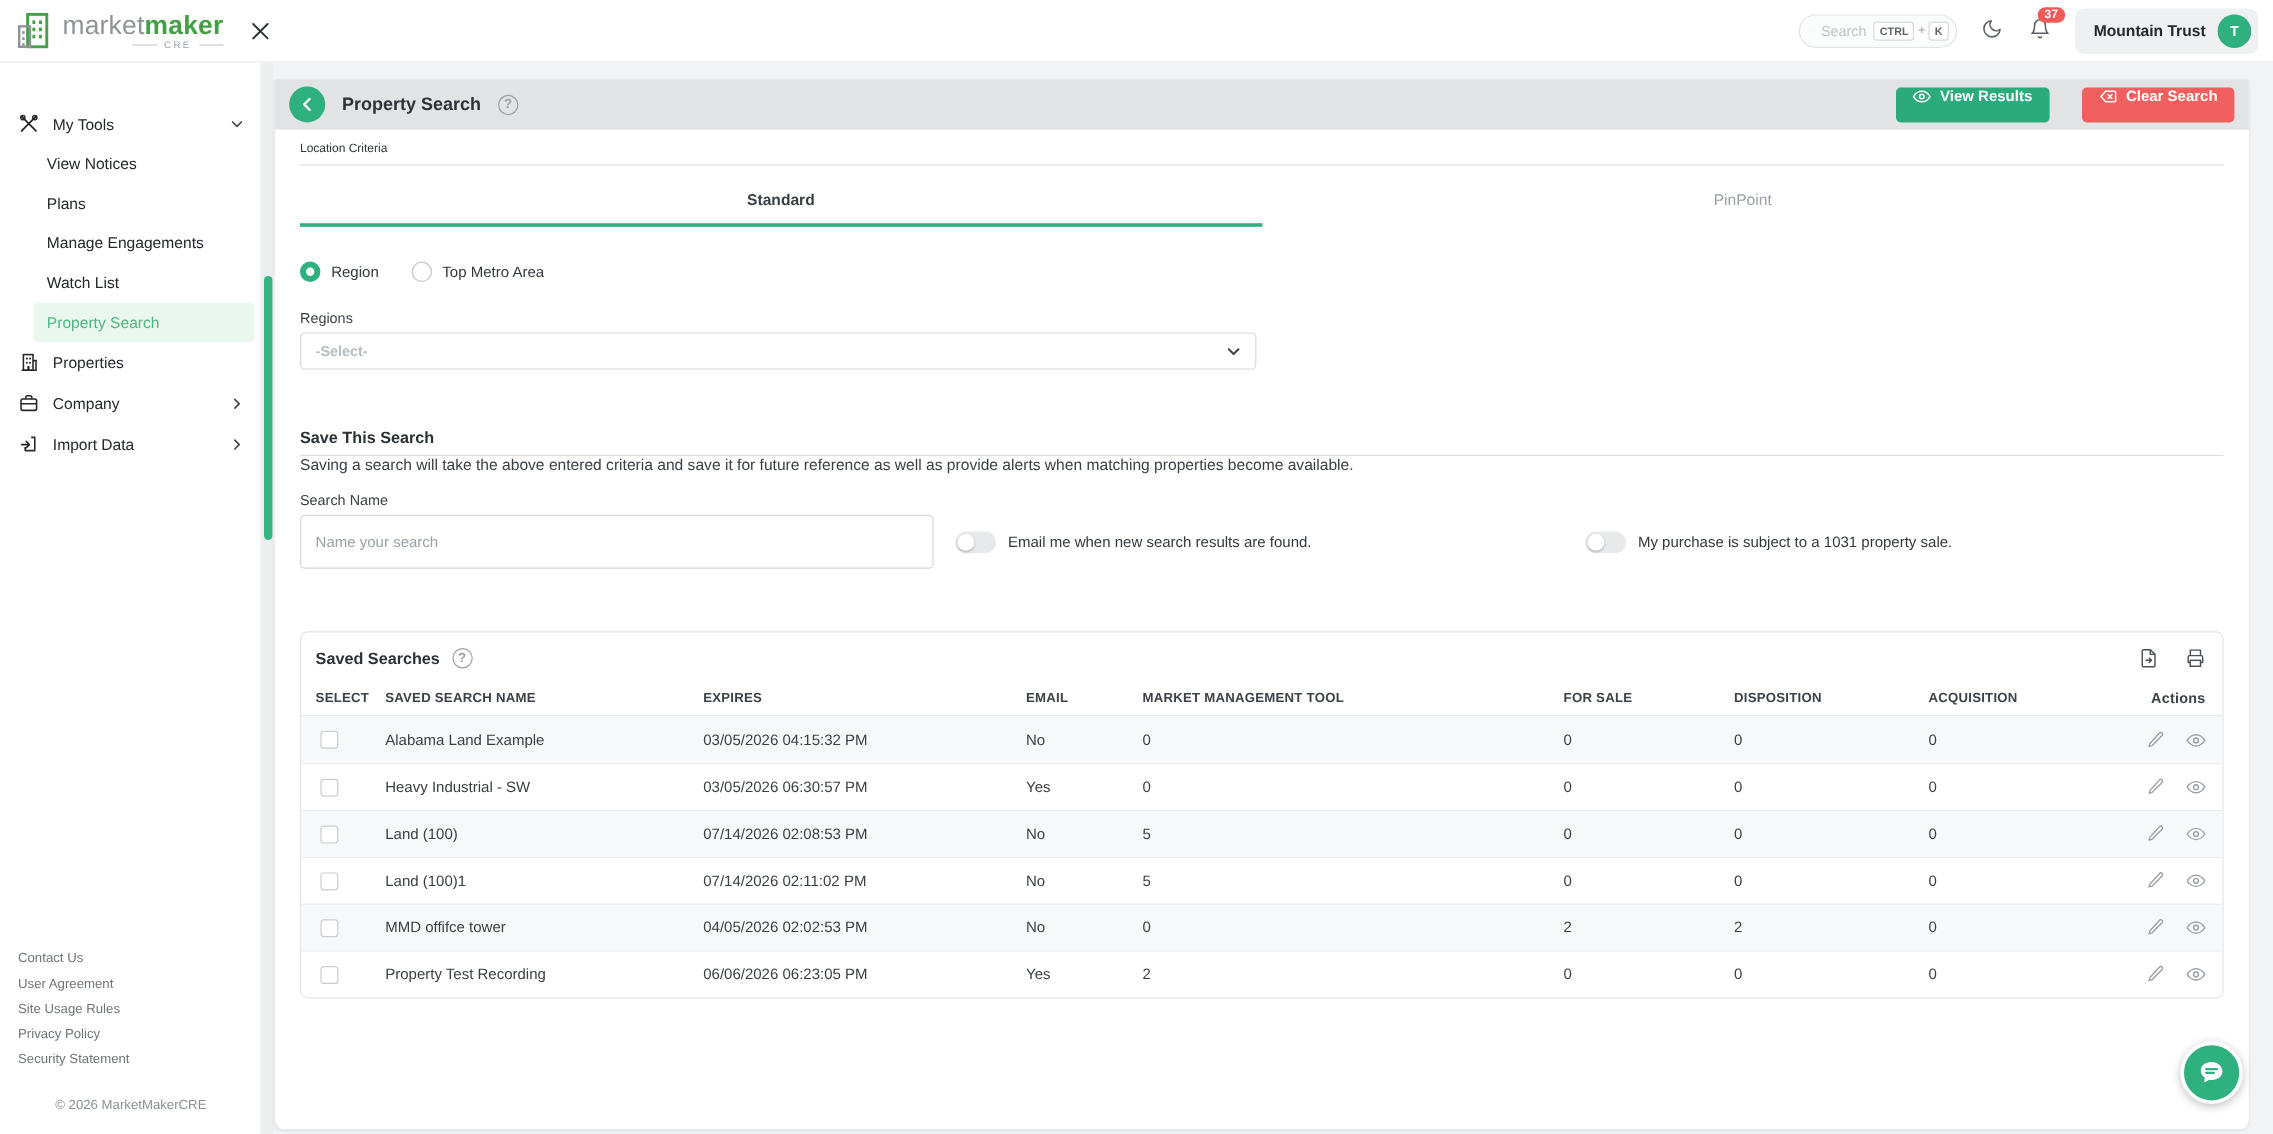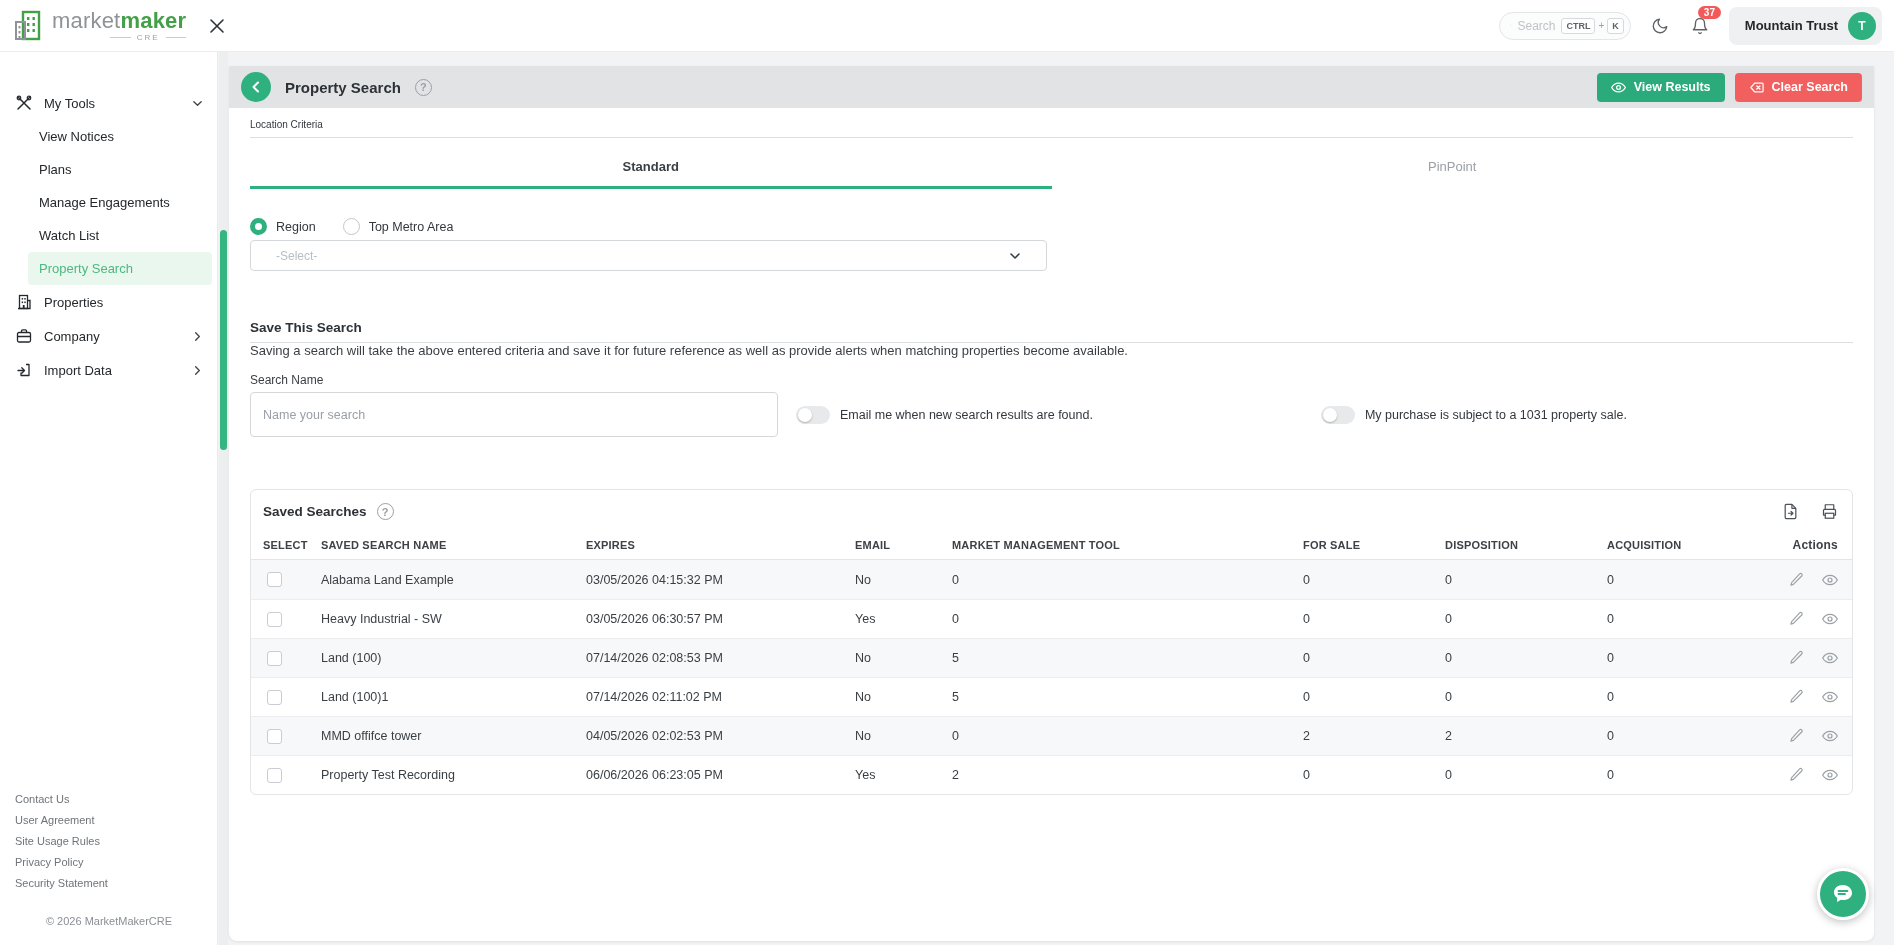--- a/index.html
+++ b/index.html
@@ -14,21 +14,21 @@
   .brand-w2 { color:#43a047; font-weight:700; }
   .brand-sub { display:flex; align-items:center; gap:6px; margin-top:2px; padding-left:58px; }
   .brand-sub .line { flex:1; height:1px; background:#c9ccce; }
   .brand-sub span { font-size:8px; color:#9aa0a6; letter-spacing:2px; }
   .close-x { margin-left:22px; width:18px; height:18px; cursor:pointer; }
   .topbar-right { margin-left:auto; display:flex; align-items:center; gap:18px; margin-right:12px; }
   .search-pill { display:flex; align-items:center; width:132px; height:28px; border:1px solid #e3e5e8; border-radius:14px; background:#fbfcfc; padding:0 6px 0 10px; gap:6px; }
   .search-pill .ph { font-size:12px; color:#bfc4c9; flex:1; }
   .kbd { font-size:9px; font-weight:700; color:#5f6368; border:1px solid #d7dadd; background:#fff; border-radius:3px; padding:2px 4px; }
   .kbd-plus { font-size:10px; color:#9aa0a6; margin:0 -3px; }
-  .icon-btn { position:relative; width:22px; height:22px; display:flex; align-items:center; justify-content:center; cursor:pointer; color:#5f6368; }
+  .icon-btn { position:relative; width:22px; height:22px; display:flex; align-items:flex-start; justify-content:center; cursor:pointer; color:#5f6368; }
   .badge { position:absolute; top:-9px; left:9px; background:#f25a5a; color:#fff; font-size:10px; font-weight:700; border-radius:9px; padding:1px 6px; }
   .user-chip { display:flex; align-items:center; gap:10px; background:#eef0f2; border-radius:8px; height:38px; padding:0 6px 0 16px; cursor:pointer; }
   .user-name { font-size:13px; font-weight:700; color:#25282b; }
   .avatar { width:28px; height:28px; border-radius:50%; background:#2eb07f; color:#fff; font-size:12px; font-weight:700; display:flex; align-items:center; justify-content:center; }
 
   
   .sidebar { position:absolute; left:0; top:52px; width:218px; bottom:0; background:#fff; border-right:1px solid #e8eaec; display:flex; flex-direction:column; z-index:20; }
   .nav { padding-top:34px; }
   .nav-item { display:flex; align-items:center; height:34px; padding:0 14px 0 16px; font-size:13px; color:#24282c; cursor:pointer; gap:12px; }
   .nav-item .chev { margin-left:auto; color:#44484c; }
@@ -43,40 +43,40 @@
   .main { position:absolute; left:218px; top:52px; right:0; bottom:0; background:#f2f3f5; }
   .vscroll { position:absolute; left:1px; top:0; bottom:0; width:9px; background:#eceef0; }
   .vscroll-thumb { position:absolute; left:1px; top:178px; width:7px; height:220px; background:#35b57f; border-radius:4px; }
   .card { position:absolute; left:11px; top:14px; width:1645px; bottom:4px; background:#fff; border-radius:0 0 8px 8px; box-shadow:0 1px 3px rgba(0,0,0,.08); }
   .card-header { height:42px; background:#e1e3e5; display:flex; align-items:center; padding:0 12px; gap:14px; }
   .back-btn { width:30px; height:30px; border-radius:50%; background:#2eb07f; color:#fff; display:flex; align-items:center; justify-content:center; cursor:pointer; }
   .page-title { font-size:15px; font-weight:700; color:#2d3237; }
   .help { width:17px; height:17px; border:1.5px solid #9aa0a6; border-radius:50%; color:#9aa0a6; font-size:11px; font-weight:700; display:inline-flex; align-items:center; justify-content:center; }
   .help::after { content:"?"; }
   .hdr-actions { margin-left:auto; display:flex; gap:10px; }
-  .btn { display:flex; align-items:center; gap:8px; height:29px; padding:0 14px; border-radius:4px; color:#fff; font-size:12.5px; font-weight:700; cursor:pointer; border:none; }
+  .btn { display:flex; align-items:flex-start; gap:8px; height:29px; padding:0 14px; border-radius:4px; color:#fff; font-size:12.5px; font-weight:700; cursor:pointer; border:none;margin-left:17px; }
   .btn-green { background:#2bab7b; }
   .btn-red { background:#f25f5f; }
 
   .card-body { padding:0 21px; position:relative; }
   .sect-label { margin-top:11px; font-size:10px; color:#33383d; }
   .rule { border:none; border-top:1px solid #dcdee0; margin-top:7px; }
 
   .tabs { display:flex; margin-top:21px; }
   .tab { width:50%; text-align:center; padding-bottom:12px; font-size:13px; cursor:pointer; }
   .tab.active { color:#3a3f44; font-weight:700; border-bottom:3px solid #2eb180; }
   .tab.inactive { color:#9aa0a6; }
 
   .radio-row { display:flex; align-items:center; margin-top:29px; gap:9px; }
   .radio-on { width:17px; height:17px; border-radius:50%; border:5px solid #2eb07f; background:#fff; cursor:pointer; }
   .radio-off { width:17px; height:17px; border-radius:50%; border:1.5px solid #c3c7cb; background:#fff; cursor:pointer; margin-left:18px; }
   .radio-label { font-size:12.5px; color:#33383d; }
 
   .field-label { margin-top:23px; font-size:12px; color:#3a3f44; }
-  .select-box { margin-top:5px; width:797px; height:31px; border:1px solid #d5d8da; border-radius:4px; display:flex; align-items:center; padding:0 25px; cursor:pointer; background:#fff; }
+  .select-box { margin-top:5px; width:797px; height:31px; border:1px solid #d5d8da; border-radius:4px; display:flex; align-items:center; padding:0 12px; cursor:pointer; background:#fff;font-weight:bold; }
   .select-box .val { font-size:12px; color:#b8bdc2; flex:1; }
 
   .save-head { margin-top:49px; font-size:13.5px; font-weight:700; color:#2d3237; }
   .save-desc { font-size:13px; color:#3a3f44; }
   .save-row { display:flex; align-items:center; margin-top:5px; }
   .text-input { width:528px; height:45px; border:1px solid #d5d8da; border-radius:4px; padding:0 12px; font-size:12.5px; color:#33383d; font-family:"Liberation Sans",sans-serif; outline:none; }
   .text-input::placeholder { color:#9aa0a6; }
   .toggle { width:34px; height:18px; border-radius:9px; background:#e7e9eb; position:relative; cursor:pointer; flex:0 0 34px; }
   .toggle .knob { position:absolute; left:2px; top:2px; width:14px; height:14px; border-radius:50%; background:#fff; box-shadow:0 1px 2px rgba(0,0,0,.25); }
   .tg-label { font-size:12.5px; color:#33383d; margin-left:10px; }
@@ -303,20 +303,21 @@
         <div class="tab inactive">PinPoint</div>
       </div>
 
       <div class="radio-row">
         <span class="radio-on"></span>
         <span class="radio-label">Region</span>
         <span class="radio-off"></span>
         <span class="radio-label">Top Metro Area</span>
       </div>
 
+      <div class="field-label">Regions</div>
       <div class="select-box">
         <span class="val">-Select-</span>
         <svg width="12" height="12" viewBox="0 0 12 12">
           <path d="M2 4 L6 8 L10 4" fill="none" stroke="#3c4043" stroke-width="1.6" stroke-linecap="round" stroke-linejoin="round"></path>
         </svg>
       </div>
 
       <div class="save-head">Save This Search</div>
       <hr class="rule">
       <div class="save-desc">Saving a search will take the above entered criteria and save it for future reference as well as provide alerts when matching properties become available.</div>

